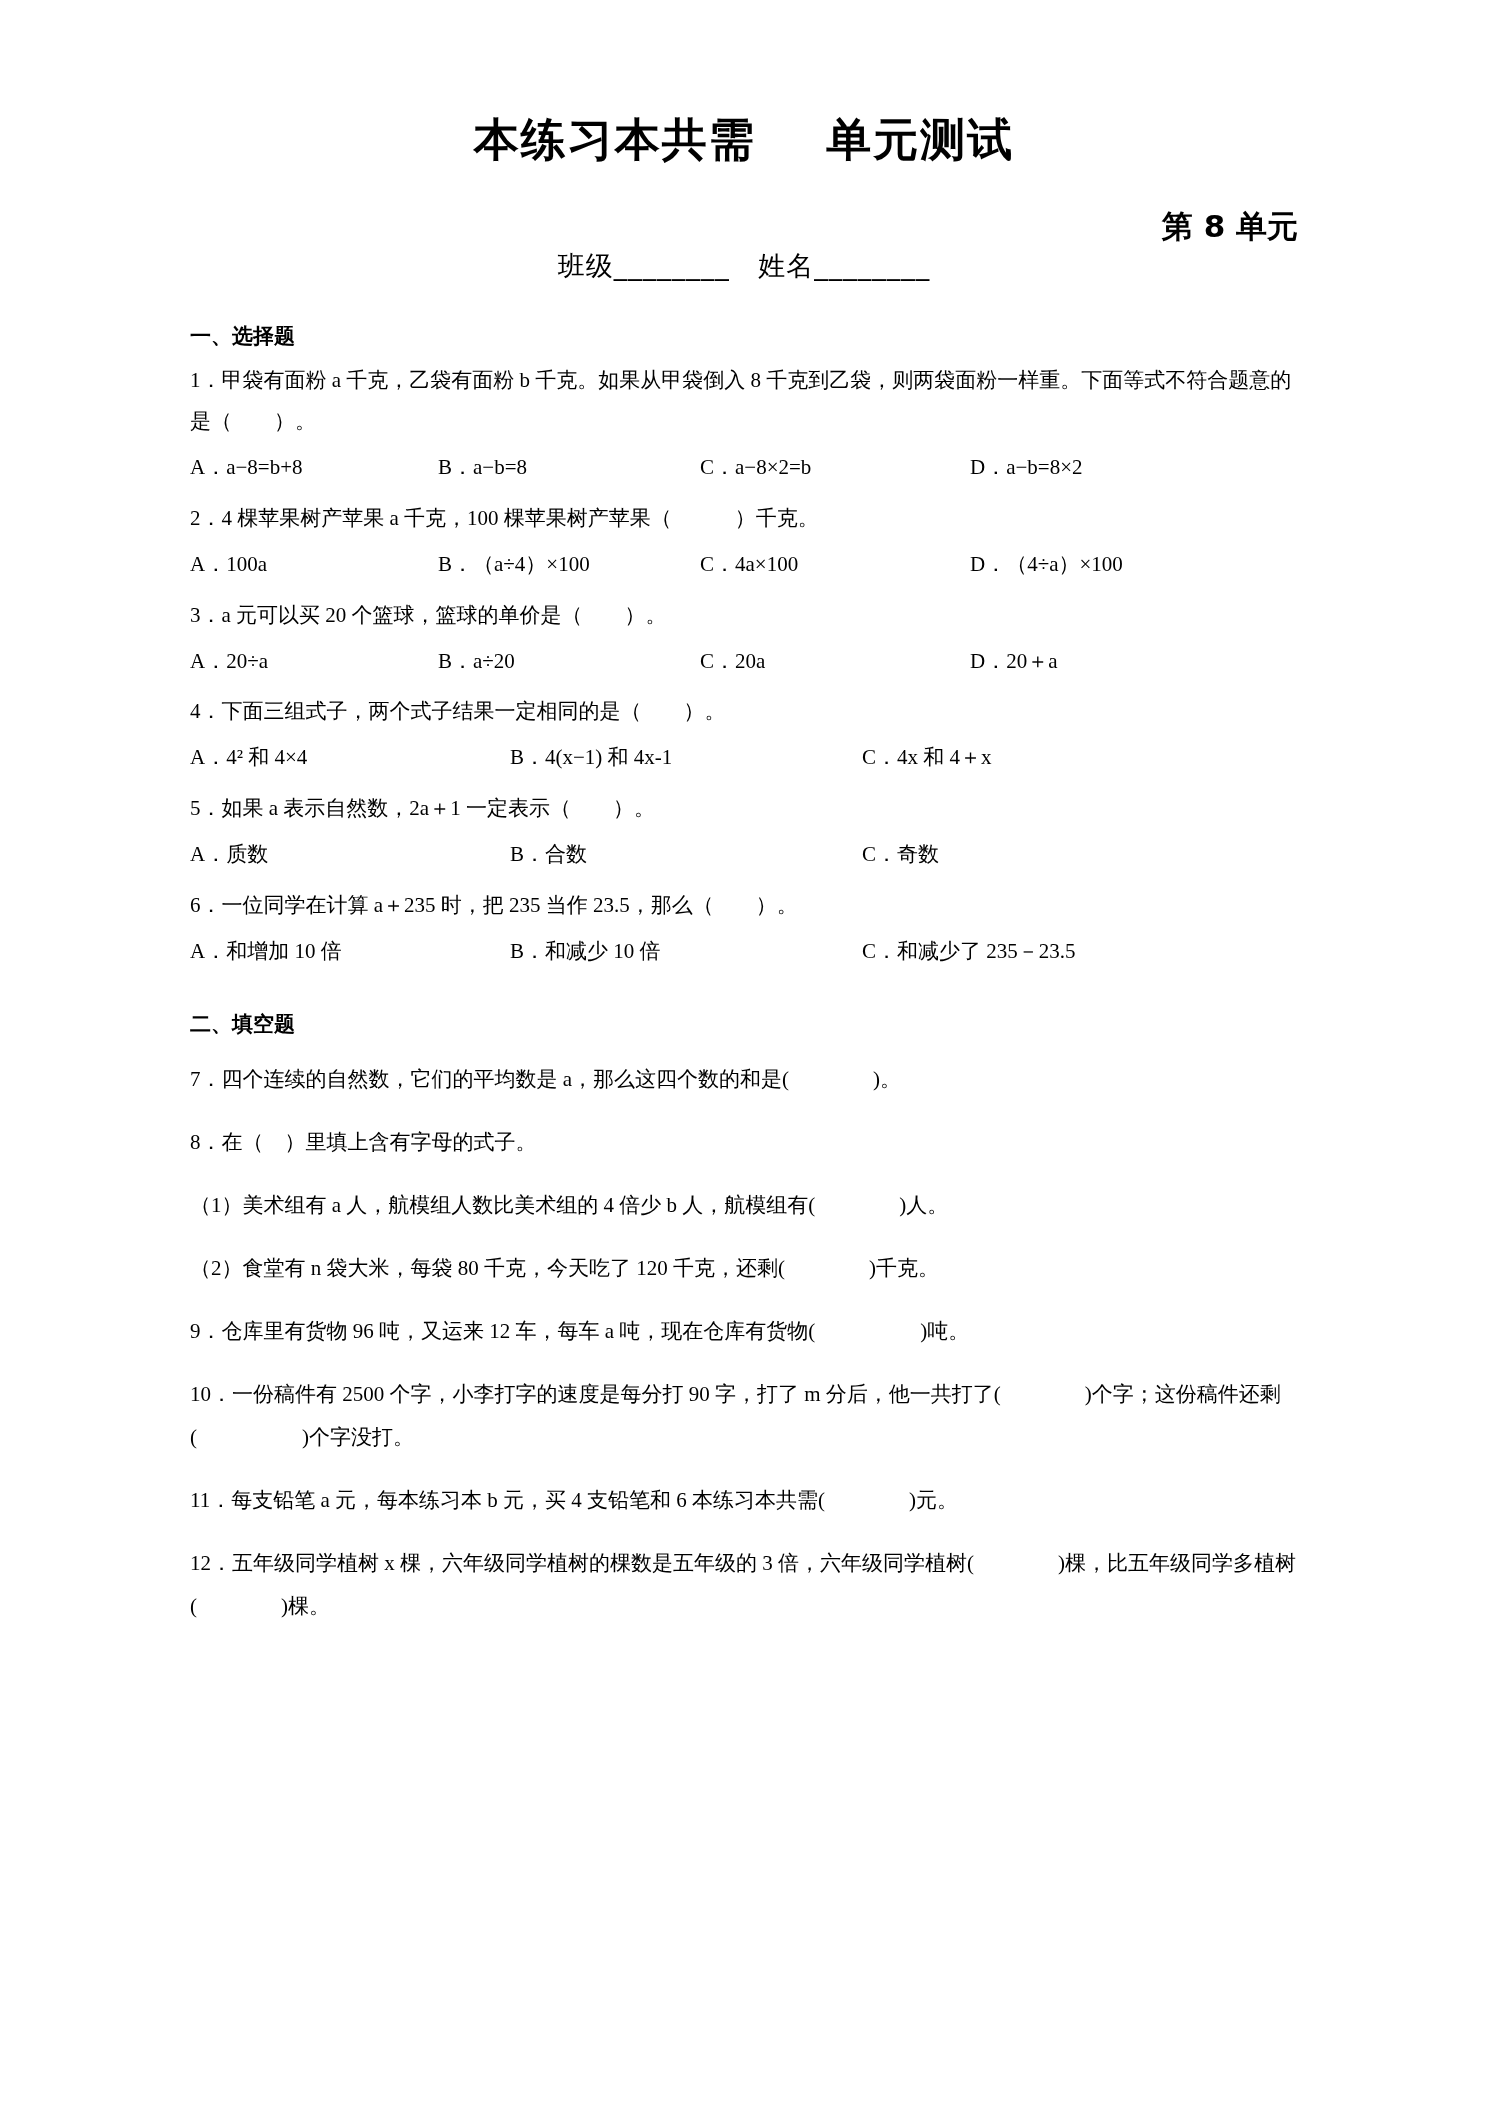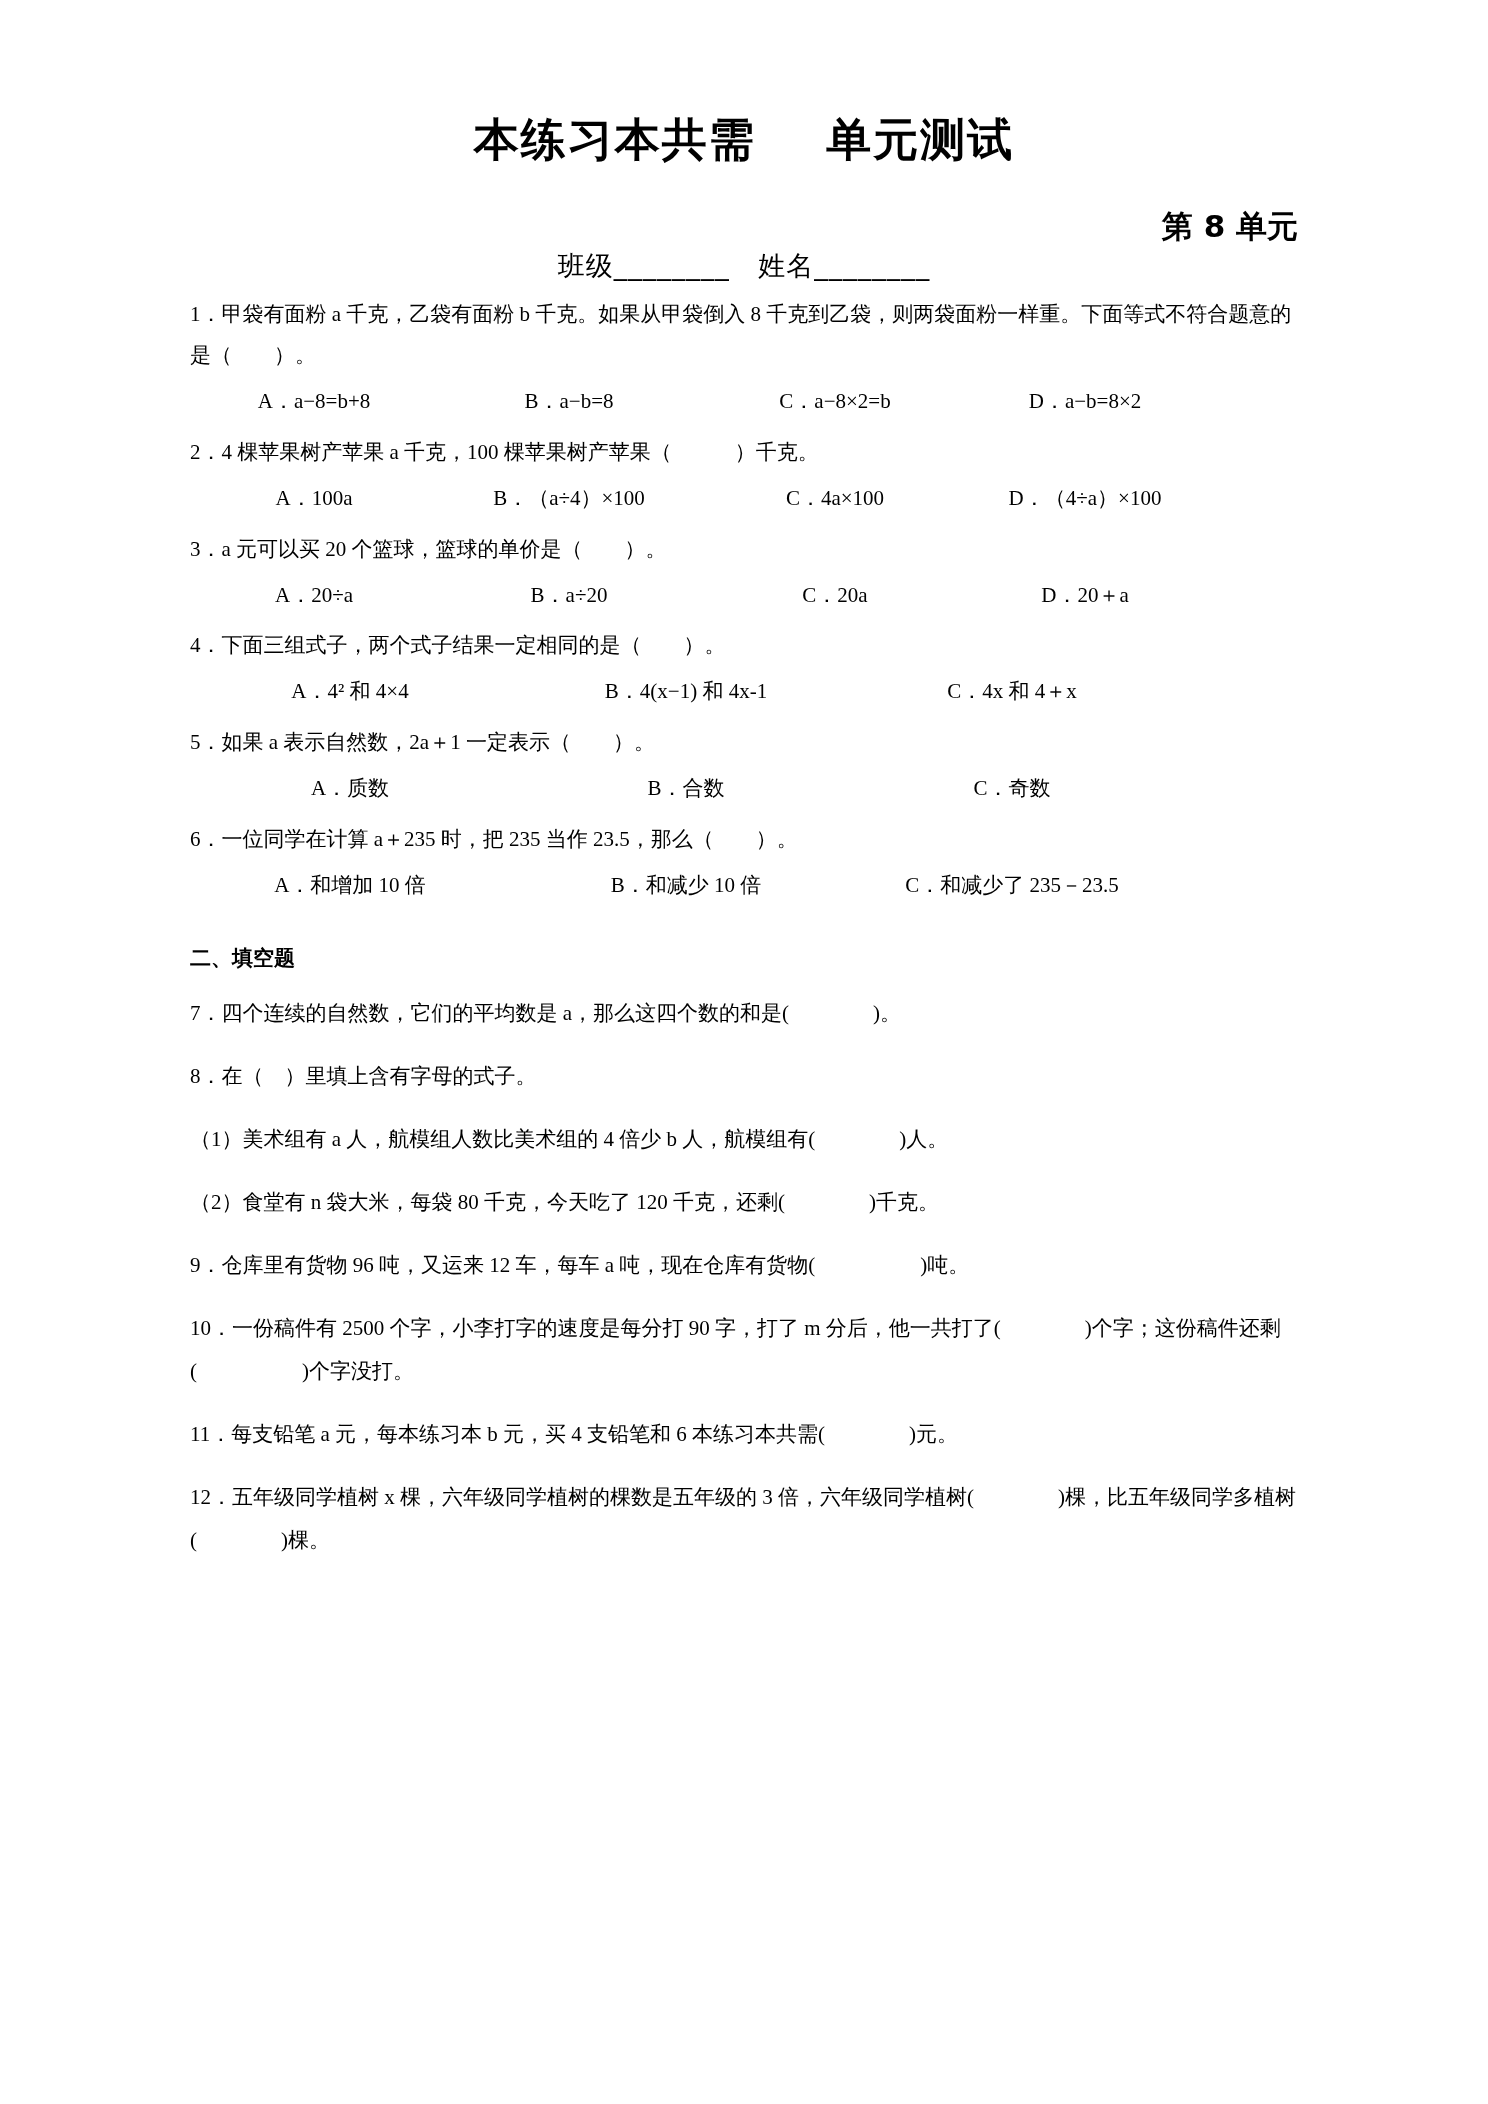--- a/index.html
+++ b/index.html
@@ -58,21 +58,20 @@
     white-space: pre-wrap;
   }
   .opts {
     display: flex;
     font-size: 21px;
     line-height: 1.9;
     margin-top: 6px;
   }
   .opts .o {
     white-space: pre;
-    text-align: center;
   }
   
   .opts.w4 .o:nth-child(1) { width: 248px; }
   .opts.w4 .o:nth-child(2) { width: 262px; }
   .opts.w4 .o:nth-child(3) { width: 270px; }
   .opts.w4 .o:nth-child(4) { width: 230px; }
   .opts.w3 .o:nth-child(1) { width: 320px; }
   .opts.w3 .o:nth-child(2) { width: 352px; }
   .opts.w3 .o:nth-child(3) { width: 300px; }
   .fill-q {
@@ -84,20 +83,21 @@
 </style>
 </head>
 <body>
 
 <div class="page">
 
   <div class="doc-title">本练习本共需    单元测试</div>
   <div class="doc-subtitle">第 8 单元</div>
   <div class="name-line">班级________   姓名________</div>
 
+  <div class="section-head">一、选择题</div>
 
   <div class="q">1．甲袋有面粉 a 千克，乙袋有面粉 b 千克。如果从甲袋倒入 8 千克到乙袋，则两袋面粉一样重。下面等式不符合题意的是（　　）。</div>
   <div class="opts w4">
     <span class="o">A．a−8=b+8</span>
     <span class="o">B．a−b=8</span>
     <span class="o">C．a−8×2=b</span>
     <span class="o">D．a−b=8×2</span>
   </div>
 
   <div class="q">2．4 棵苹果树产苹果 a 千克，100 棵苹果树产苹果（　　　）千克。</div>

